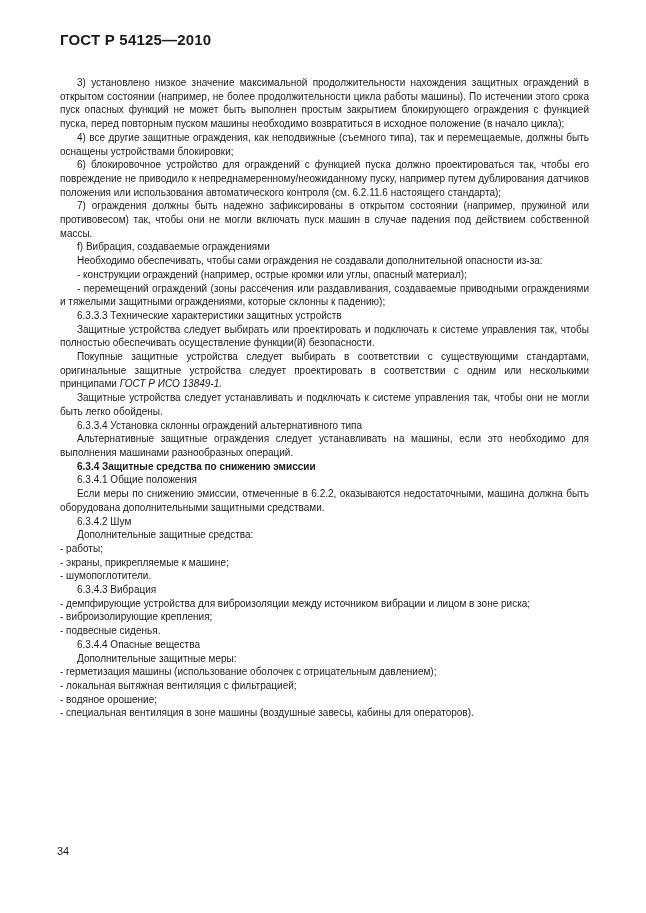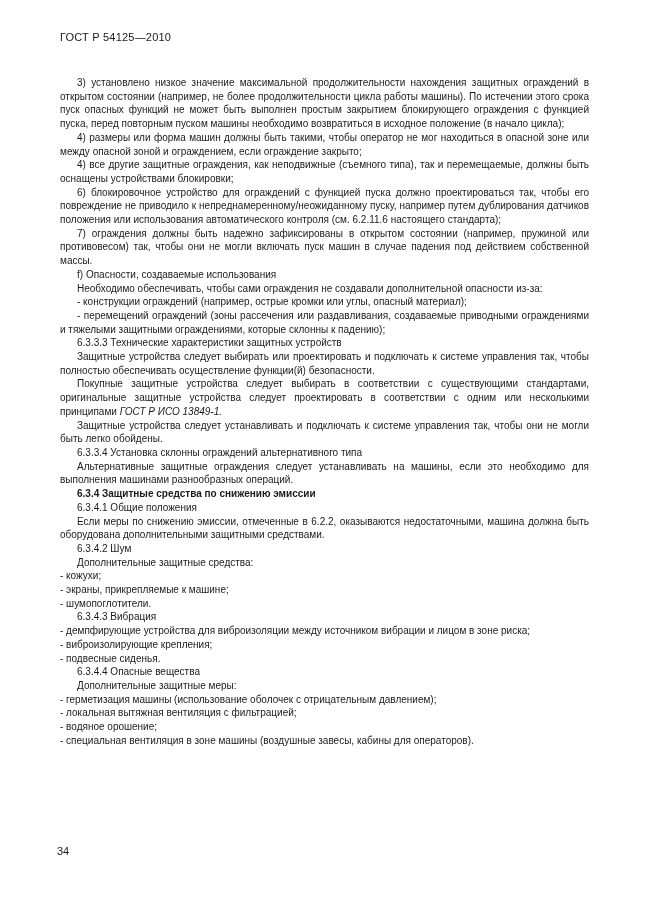--- a/index.html
+++ b/index.html
@@ -11,21 +11,21 @@
     position: relative;
     overflow: hidden;
   }
   .page {
     position: absolute; left: 0; top: 0;
     width: 646px; height: 913px;
     background: #ffffff;
   }
   .page-header {
     position: absolute; left: 60px; top: 31px;
-    font-size: 11px; font-weight: normal; letter-spacing: 0.2px;
+    font-size: 15px; font-weight: bold; letter-spacing: 0.2px;
   }
   .doc-body {
     position: absolute; left: 60px; top: 76px;
     width: 529px;
     font-size: 10px;
     line-height: 13.7px;
   }
   .para { text-align: justify; }
   .para.indent { text-indent: 17px; }
   .para.bold { font-weight: bold; }
@@ -37,40 +37,39 @@
 </head>
 <body>
 
 <div class="page">
   <div class="page-header">
     <span>ГОСТ Р 54125—2010</span>
   </div>
 
   <div class="doc-body" id="content">
       <p class="para indent"><span>3) установлено низкое значение максимальной продолжительности нахождения защитных ограждений в открытом состоянии (например, не более продолжительности цикла работы машины). По истечении этого срока пуск опасных функций не может быть выполнен простым закрытием блокирующего ограждения с функцией пуска, перед повторным пуском машины необходимо возвратиться в исходное положение (в начало цикла);</span></p>
-      <p class="para indent"><span>4) размеры или форма машин должны быть такими, чтобы оператор не мог находиться в опасной зоне или между опасной зоной и ограждением, если ограждение закрыто;</span></p>
       <p class="para indent"><span>4) все другие защитные ограждения, как неподвижные (съемного типа), так и перемещаемые, должны быть оснащены устройствами блокировки;</span></p>
       <p class="para indent"><span>6) блокировочное устройство для ограждений с функцией пуска должно проектироваться так, чтобы его повреждение не приводило к непреднамеренному/неожиданному пуску, например путем дублирования датчиков положения или использования автоматического контроля (см. 6.2.11.6 настоящего стандарта);</span></p>
       <p class="para indent"><span>7) ограждения должны быть надежно зафиксированы в открытом состоянии (например, пружиной или противовесом) так, чтобы они не могли включать пуск машин в случае падения под действием собственной массы.</span></p>
-      <p class="para indent"><span>f) Опасности, создаваемые использования</span></p>
+      <p class="para indent"><span>f) Вибрация, создаваемые ограждениями</span></p>
       <p class="para indent"><span>Необходимо обеспечивать, чтобы сами ограждения не создавали дополнительной опасности из-за:</span></p>
       <p class="para indent"><span>- конструкции ограждений (например, острые кромки или углы, опасный материал);</span></p>
       <p class="para indent"><span>- перемещений ограждений (зоны рассечения или раздавливания, создаваемые приводными ограждениями и тяжелыми защитными ограждениями, которые склонны к падению);</span></p>
       <p class="para indent"><span>6.3.3.3 Технические характеристики защитных устройств</span></p>
       <p class="para indent"><span>Защитные устройства следует выбирать или проектировать и подключать к системе управления так, чтобы полностью обеспечивать осуществление функции(й) безопасности.</span></p>
       <p class="para indent"><span>Покупные защитные устройства следует выбирать в соответствии с существующими стандартами, оригинальные защитные устройства следует проектировать в соответствии с одним или несколькими принципами </span><span style="font-style: italic;">ГОСТ Р ИСО 13849-1.</span></p>
       <p class="para indent"><span>Защитные устройства следует устанавливать и подключать к системе управления так, чтобы они не могли быть легко обойдены.</span></p>
       <p class="para indent"><span>6.3.3.4 Установка склонны ограждений альтернативного типа</span></p>
       <p class="para indent"><span>Альтернативные защитные ограждения следует устанавливать на машины, если это необходимо для выполнения машинами разнообразных операций.</span></p>
       <p class="para indent bold"><span>6.3.4 Защитные средства по снижению эмиссии</span></p>
       <p class="para indent"><span>6.3.4.1 Общие положения</span></p>
       <p class="para indent"><span>Если меры по снижению эмиссии, отмеченные в 6.2.2, оказываются недостаточными, машина должна быть оборудована дополнительными защитными средствами.</span></p>
       <p class="para indent"><span>6.3.4.2 Шум</span></p>
       <p class="para indent"><span>Дополнительные защитные средства:</span></p>
-      <p class="para"><span>- кожухи;</span></p>
+      <p class="para"><span>- работы;</span></p>
       <p class="para"><span>- экраны, прикрепляемые к машине;</span></p>
       <p class="para"><span>- шумопоглотители.</span></p>
       <p class="para indent"><span>6.3.4.3 Вибрация</span></p>
       <p class="para"><span>- демпфирующие устройства для виброизоляции между источником вибрации и лицом в зоне риска;</span></p>
       <p class="para"><span>- виброизолирующие крепления;</span></p>
       <p class="para"><span>- подвесные сиденья.</span></p>
       <p class="para indent"><span>6.3.4.4 Опасные вещества</span></p>
       <p class="para indent"><span>Дополнительные защитные меры:</span></p>
       <p class="para"><span>- герметизация машины (использование оболочек с отрицательным давлением);</span></p>
       <p class="para"><span>- локальная вытяжная вентиляция с фильтрацией;</span></p>

